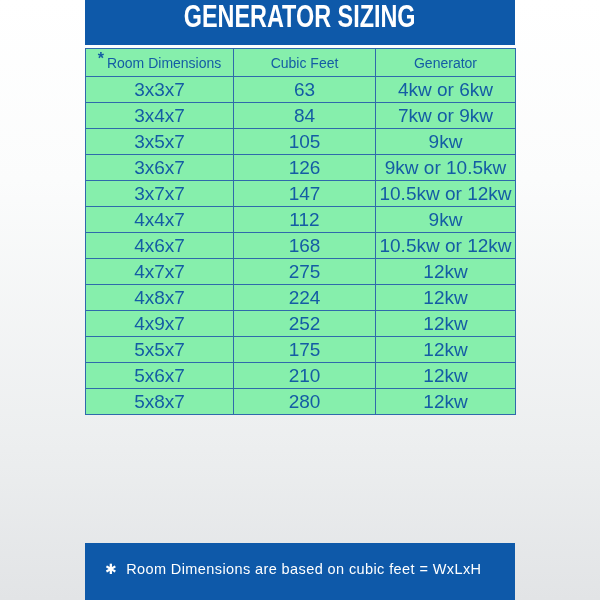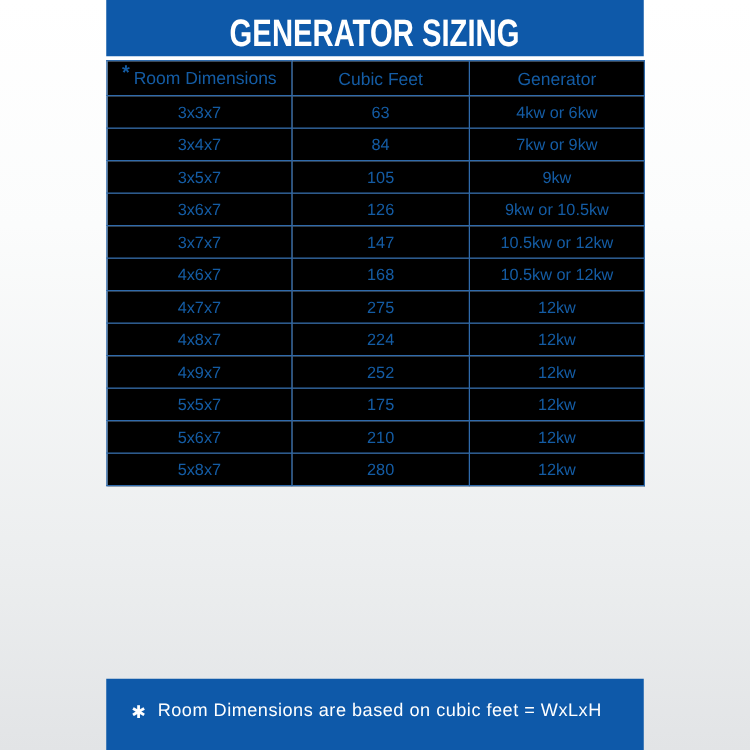--- a/index.html
+++ b/index.html
@@ -7,38 +7,38 @@
     width: 600px; height: 600px; overflow: hidden;
     background: linear-gradient(180deg, #ffffff 0%, #fbfcfc 30%, #eceeef 75%, #e2e4e6 100%);
     font-family: "Liberation Sans", sans-serif;
   }
   .sheet {
     width: 430px; height: 600px; margin: 0 auto;
     display: flex; flex-direction: column;
   }
   .banner {
     flex: none; height: 45px; background: #0e59a9;
-    display: flex; align-items: flex-end; justify-content: center;
+    display: flex; align-items: flex-start; justify-content: center;
   }
   .title {
     margin: 0; color: #ffffff; font-size: 30px; font-weight: 700;
     white-space: nowrap; display: inline-block;
     transform: scale(0.78, 1.02); letter-spacing: 0px;
   }
   table {
     width: 430px; margin-top: 3px; border-collapse: collapse;
     table-layout: fixed; flex: none;
   }
   col.c1 { width: 148px; } col.c2 { width: 142px; } col.c3 { width: 140px; }
   th, td {
-    border: 1.5px solid #2f6aab; background: #000000;
+    border: 1.5px solid #2f6aab; background: #86efac;
     color: #145ca4; text-align: center; padding: 0;
   }
   th { height: 27px; font-size: 14px; font-weight: 400; }
-  td { height: 25px; font-size: 13px; }
+  td { height: 25px; font-size: 19px; }
   .sup-star {
     font-weight: 700; font-size: 16px; position: relative; top: -4px;
     margin-right: 3px; display: inline-block;
   }
   .footer-banner {
     flex: none; margin-top: auto; height: 57px; background: #0e59a9;
     color: #ffffff; display: flex; align-items: center;
     box-sizing: border-box; padding-left: 20px; padding-bottom: 6px;
     font-size: 14.5px; letter-spacing: 0.4px;
   }
@@ -86,20 +86,25 @@
           <td>3x6x7</td>
           <td>126</td>
           <td>9kw or 10.5kw</td>
         </tr>
         <tr>
           <td>3x7x7</td>
           <td>147</td>
           <td>10.5kw or 12kw</td>
         </tr>
         <tr>
+          <td>4x4x7</td>
+          <td>112</td>
+          <td>9kw</td>
+        </tr>
+        <tr>
           <td>4x6x7</td>
           <td>168</td>
           <td>10.5kw or 12kw</td>
         </tr>
         <tr>
           <td>4x7x7</td>
           <td>275</td>
           <td>12kw</td>
         </tr>
         <tr>

